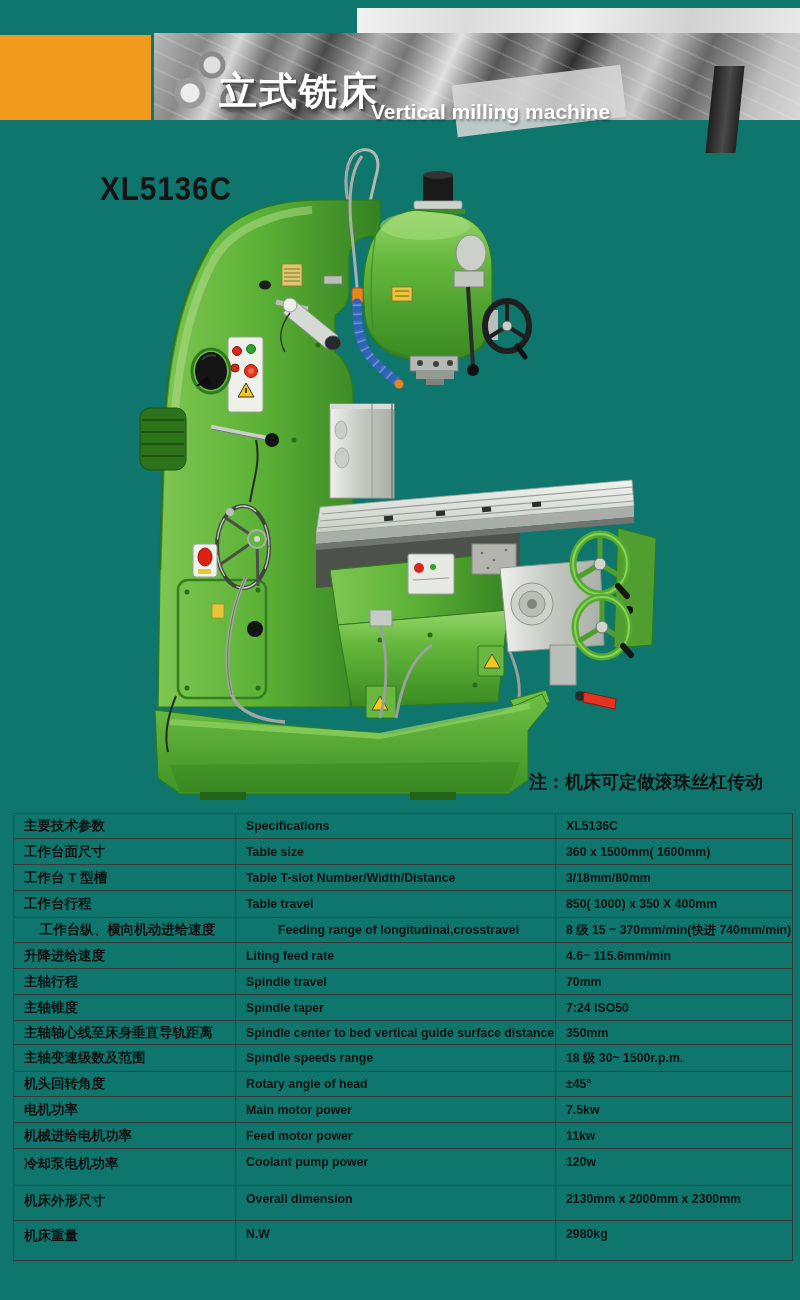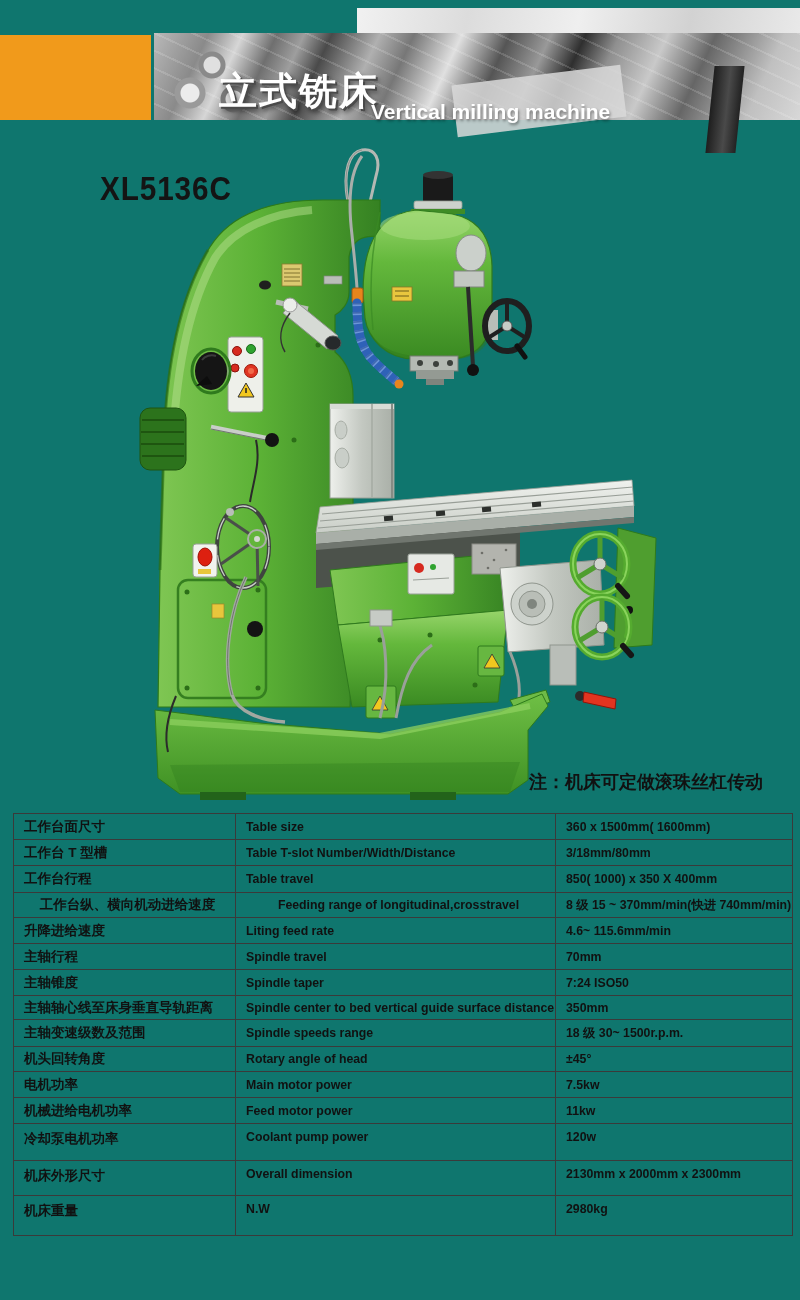--- a/index.html
+++ b/index.html
@@ -324,20 +324,25 @@
 
   <div class="note">注：机床可定做滚珠丝杠传动</div>
 
   <table class="spec">
     <colgroup>
       <col style="width:222px">
         <col style="width:320px">
         <col style="width:237px">
     </colgroup>
     <tbody>
+        <tr style="height: 25px;">
+          <td class="c-cn">主要技术参数</td>
+          <td class="c-en">Specifications</td>
+          <td class="c-val">XL5136C</td>
+        </tr>
         <tr style="height: 26px;">
           <td class="c-cn">工作台面尺寸</td>
           <td class="c-en">Table size</td>
           <td class="c-val">360 x 1500mm( 1600mm)</td>
         </tr>
         <tr style="height: 26px;">
           <td class="c-cn">工作台 T 型槽</td>
           <td class="c-en">Table T-slot Number/Width/Distance</td>
           <td class="c-val">3/18mm/80mm</td>
         </tr>

